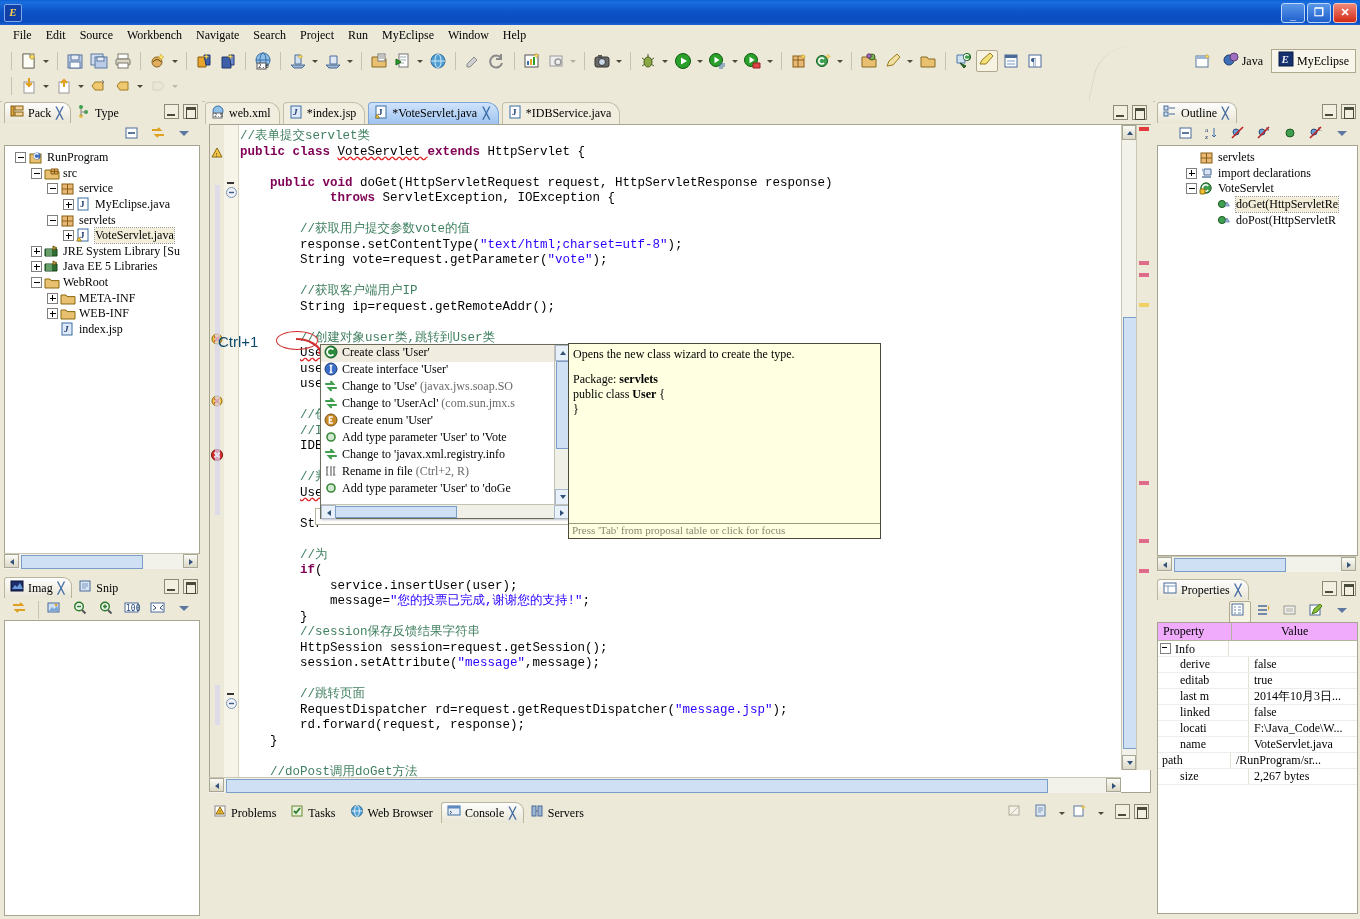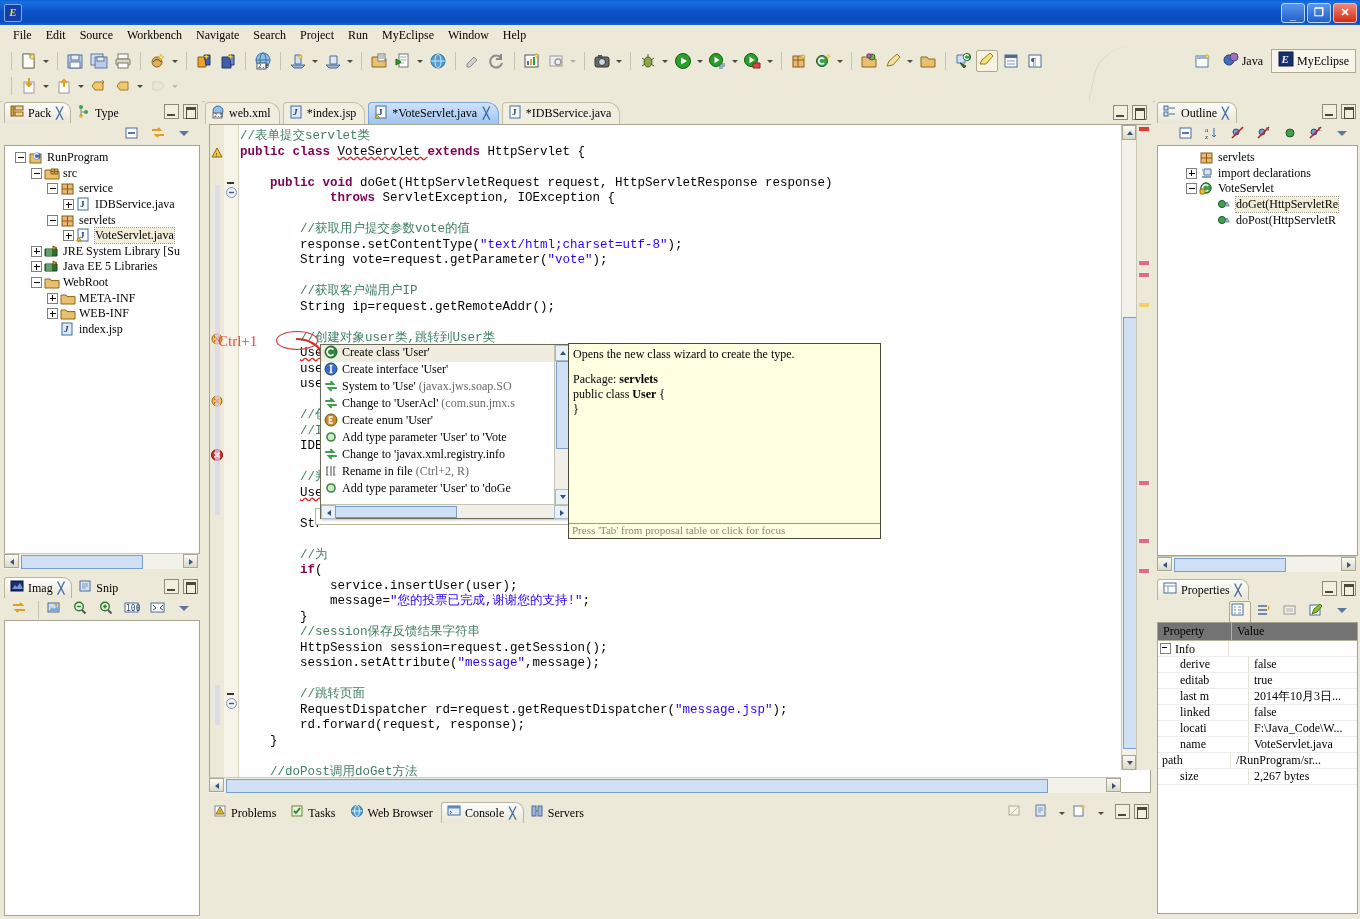--- a/index.html
+++ b/index.html
@@ -203,21 +203,21 @@
   .sbh .tr{position:absolute;top:1px;height:12px;background:#cfe0f5;border:1px solid #7b9ec9;}
   .sbh .ar{position:absolute;top:0;height:14px;width:15px;background:linear-gradient(to bottom,#fafaf5,#dcd9c8);border:1px solid #a9a694;box-sizing:border-box;}
   .carL:after,.carR:after,.carU:after,.carD:after{content:"";position:absolute;}
   .carU:after{left:4px;top:5px;border-left:3px solid transparent;border-right:3px solid transparent;border-bottom:4px solid #33527a;}
   .carD:after{left:4px;top:5px;border-left:3px solid transparent;border-right:3px solid transparent;border-top:4px solid #33527a;}
   .carL:after{top:4px;left:5px;border-top:3px solid transparent;border-bottom:3px solid transparent;border-right:4px solid #33527a;}
   .carR:after{top:4px;left:5px;border-top:3px solid transparent;border-bottom:3px solid transparent;border-left:4px solid #33527a;}
 
   
   .ptable{font-family:"Liberation Serif",serif;font-size:12px;width:100%;}
-  .phead{display:flex;height:17px;background:#737373;border-bottom:1px solid #b6b39c;}
+  .phead{display:flex;height:17px;background:#f0abfc;border-bottom:1px solid #b6b39c;gap:44px;}
   .phead div{padding-left:5px;line-height:16px;}
   .phead .c1{width:68px;border-right:1px solid #b6b39c;}
   .prow{display:flex;height:15px;border-bottom:1px solid #ededed;}
   .prow .c1{width:68px;padding-left:5px;line-height:14px;border-right:1px solid #e4e2d6;overflow:hidden;white-space:nowrap;}
   .prow .c2{padding-left:5px;line-height:14px;overflow:hidden;white-space:nowrap;}
   .prow.grp .c1{padding-left:2px;display:flex;align-items:center;}
   .prow.grp .exp{
     width:9px;height:9px;border:1px solid #808080;background:#fff;margin-right:4px;position:relative;flex:none;
   }
   .prow.grp .exp:before{content:"";position:absolute;left:1px;top:3px;width:5px;height:1px;background:#000;}
@@ -641,21 +641,21 @@
                 <path d="M2 8h11M7.5 3v10" stroke="#8a5e10"></path>
               </svg></span>
             <span class="lbl">service</span>
           </div>
           <div class="trow" style="padding-left:56px">
             <span class="exp plus"></span>
             <span class="ic"><svg width="16" height="15">
                 <rect x="2" y="1" width="10" height="12" fill="#fff" stroke="#3a6ea5"></rect>
                 <text x="4" y="10" font-size="9" fill="#1c3a6c" font-family="serif" font-weight="bold">J</text>
               </svg></span>
-            <span class="lbl">IDBService.java</span>
+            <span class="lbl">MyEclipse.java</span>
           </div>
           <div class="trow" style="padding-left:40px">
             <span class="exp"></span>
             <span class="ic"><svg width="16" height="15">
                 <rect x="2" y="3" width="11" height="10" fill="#e8b878" stroke="#8a5e10"></rect>
                 <path d="M2 8h11M7.5 3v10" stroke="#8a5e10"></path>
               </svg></span>
             <span class="lbl">servlets</span>
           </div>
           <div class="trow sel" style="padding-left:56px">
@@ -887,21 +887,21 @@
               <circle cx="5.5" cy="5.5" r="5" fill="#eef2f8" stroke="#7a92b0"></circle>
               <path d="M3 5.5h5" stroke="#3a5a88" stroke-width="1.4"></path>
             </svg>
         </span>
         <div style="position:absolute;left:3px;top:57px;width:7px;height:2px;background:#333;"></div>
         <div style="position:absolute;left:3px;top:568px;width:7px;height:2px;background:#333;"></div>
         <div style="position:absolute;left:3px;top:652px;width:7px;height:2px;background:#333;"></div>
       </div>
       <div class="codetext" id="codebox" style="top:4px;"><div class="ln"><span class="cm">//表单提交servlet类</span></div><div class="ln"><span class="kw">public class </span><span class="err">VoteServlet </span><span class="kw">extends </span><span>HttpServlet {</span></div><div class="ln">&nbsp;</div><div class="ln"><span>    </span><span class="kw">public void </span><span>doGet(HttpServletRequest request, HttpServletResponse response)</span></div><div class="ln"><span>            </span><span class="kw">throws </span><span>ServletException, IOException {</span></div><div class="ln">&nbsp;</div><div class="ln"><span>        </span><span class="cm">//获取用户提交参数vote的值</span></div><div class="ln"><span>        response.setContentType(</span><span class="st">"text/html;charset=utf-8"</span><span>);</span></div><div class="ln"><span>        String vote=request.getParameter(</span><span class="st">"vote"</span><span>);</span></div><div class="ln">&nbsp;</div><div class="ln"><span>        </span><span class="cm">//获取客户端用户IP</span></div><div class="ln"><span>        String ip=request.getRemoteAddr();</span></div><div class="ln">&nbsp;</div><div class="ln"><span>        </span><span class="cm">//创建对象user类,跳转到User类</span></div><div class="ln"><span>        </span><span class="err">User</span><span> user=</span><span class="kw">new </span><span class="err">User</span><span>();</span></div><div class="ln"><span>        use</span></div><div class="ln"><span>        use</span></div><div class="ln">&nbsp;</div><div class="ln"><span>        </span><span class="cm">//创</span></div><div class="ln"><span>        </span><span class="cm">//I</span></div><div class="ln"><span>        IDB</span></div><div class="ln">&nbsp;</div><div class="ln"><span>        </span><span class="cm">//判</span></div><div class="ln"><span>        </span><span class="err">Use</span></div><div class="ln">&nbsp;</div><div class="ln"><span>        Str</span></div><div class="ln">&nbsp;</div><div class="ln"><span>        </span><span class="cm">//为</span></div><div class="ln"><span>        </span><span class="kw">if</span><span>(</span></div><div class="ln"><span>            service.insertUser(user);</span></div><div class="ln"><span>            message=</span><span class="st">"您的投票已完成,谢谢您的支持!"</span><span>;</span></div><div class="ln"><span>        }</span></div><div class="ln"><span>        </span><span class="cm">//session保存反馈结果字符串</span></div><div class="ln"><span>        HttpSession session=request.getSession();</span></div><div class="ln"><span>        session.setAttribute(</span><span class="st">"message"</span><span>,message);</span></div><div class="ln">&nbsp;</div><div class="ln"><span>        </span><span class="cm">//跳转页面</span></div><div class="ln"><span>        RequestDispatcher rd=request.getRequestDispatcher(</span><span class="st">"message.jsp"</span><span>);</span></div><div class="ln"><span>        rd.forward(request, response);</span></div><div class="ln"><span>    }</span></div><div class="ln">&nbsp;</div><div class="ln"><span>    </span><span class="cm">//doPost调用doGet方法</span></div><div class="ln"><span>    </span><span class="kw">public void </span><span>doPost(HttpServletRequest request, HttpServletResponse response)</span></div></div>
 
-      <div style="position:absolute;left:8px;top:208px;color:#ef4444;font-family:Liberation Serif, serif;font-size:15px;text-align:right;">
+      <div style="position:absolute;left:8px;top:208px;color:#0c4a6e;font-family:Liberation Sans, sans-serif;font-size:15px;text-align:right;">
         <span>Ctrl+1</span>
       </div>
 
       <div style="position:absolute;left:66px;top:206px;width:40px;height:17px;border:1.6px solid #d03030;border-radius:50%;"></div>
 
       <svg style="position:absolute;left:84px;top:212px;" width="36" height="28">
         <path d="M2 2 C14 2, 26 8, 28 18" stroke="#d03030" stroke-width="2.2" fill="none"></path>
         <path d="M28 20l-5-5 9-1z" fill="#d03030"></path>
       </svg>
 
@@ -943,21 +943,21 @@
             <span class="qic"><svg width="14" height="14">
                 <circle cx="7" cy="7" r="6" fill="#3a6ec8" stroke="#1c3a78"></circle>
                 <path d="M7 3.5v7M5.6 3.5h2.8M5.6 10.5h2.8" stroke="#fff" stroke-width="1.5"></path>
               </svg></span>
             <span>Create interface 'User'</span>
           </div>
           <div class="qf-item">
             <span class="qic"><svg width="14" height="14">
                 <path d="M2 5h7l-2-2.2M12 9H5l2 2.2" stroke="#3f9f4f" stroke-width="2.2" fill="none" stroke-linecap="round"></path>
               </svg></span>
-            <span>System to 'Use'</span>
+            <span>Change to 'Use'</span>
             <span class="dim">&nbsp;(javax.jws.soap.SO</span>
           </div>
           <div class="qf-item">
             <span class="qic"><svg width="14" height="14">
                 <path d="M2 5h7l-2-2.2M12 9H5l2 2.2" stroke="#3f9f4f" stroke-width="2.2" fill="none" stroke-linecap="round"></path>
               </svg></span>
             <span>Change to 'UserAcl'</span>
             <span class="dim">&nbsp;(com.sun.jmx.s</span>
           </div>
           <div class="qf-item">

